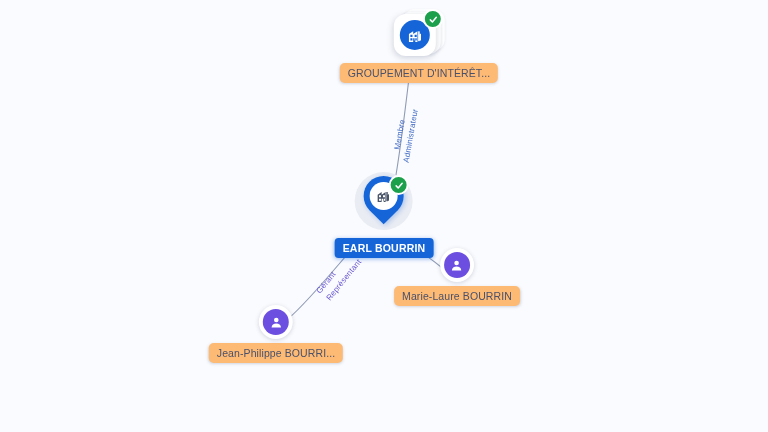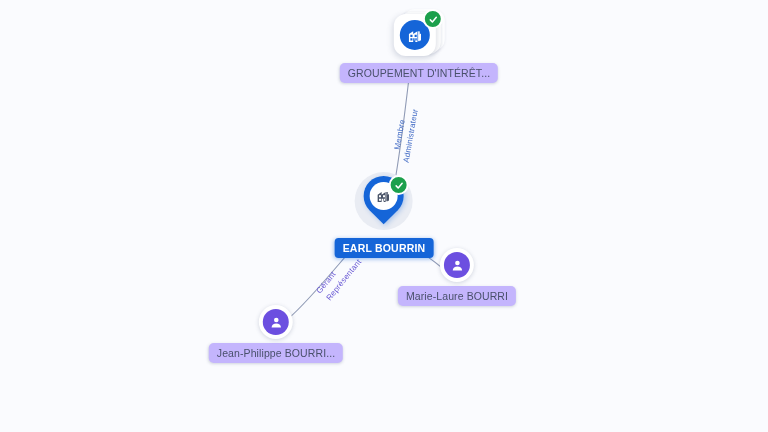--- a/index.html
+++ b/index.html
@@ -140,21 +140,21 @@
     border-radius: 50%;
     background: #6c4fe0;
     display: flex;
     align-items: center;
     justify-content: center;
   }
 
   
   .chip {
     margin-top: 4px;
-    background: #c4b5fd;
+    background: #fdba74;
     border-radius: 5px;
     padding: 4px 8px;
     font-size: 10.5px;
     color: #49506b;
     white-space: nowrap;
     box-shadow: 0 1px 3px rgba(60,72,110,.22);
     letter-spacing: .1px;
   }
   .chip.primary {
     background: #1565d8;
@@ -236,21 +236,21 @@
 
   <div class="node" style="left:457px; top:277px;">
     <div class="person-wrap">
       <div class="person-disc">
         <svg width="15" height="15" viewBox="0 0 24 24" fill="#ffffff">
           <circle cx="12" cy="8" r="3.7"></circle>
           <path d="M4.5 20c0-4.1 3.4-6.3 7.5-6.3s7.5 2.2 7.5 6.3z"></path>
         </svg>
       </div>
     </div>
-    <div class="chip">Marie-Laure BOURRI</div>
+    <div class="chip">Marie-Laure BOURRIN</div>
   </div>
 
   <div class="node" style="left:276px; top:334px;">
     <div class="person-wrap">
       <div class="person-disc">
         <svg width="15" height="15" viewBox="0 0 24 24" fill="#ffffff">
           <circle cx="12" cy="8" r="3.7"></circle>
           <path d="M4.5 20c0-4.1 3.4-6.3 7.5-6.3s7.5 2.2 7.5 6.3z"></path>
         </svg>
       </div>

